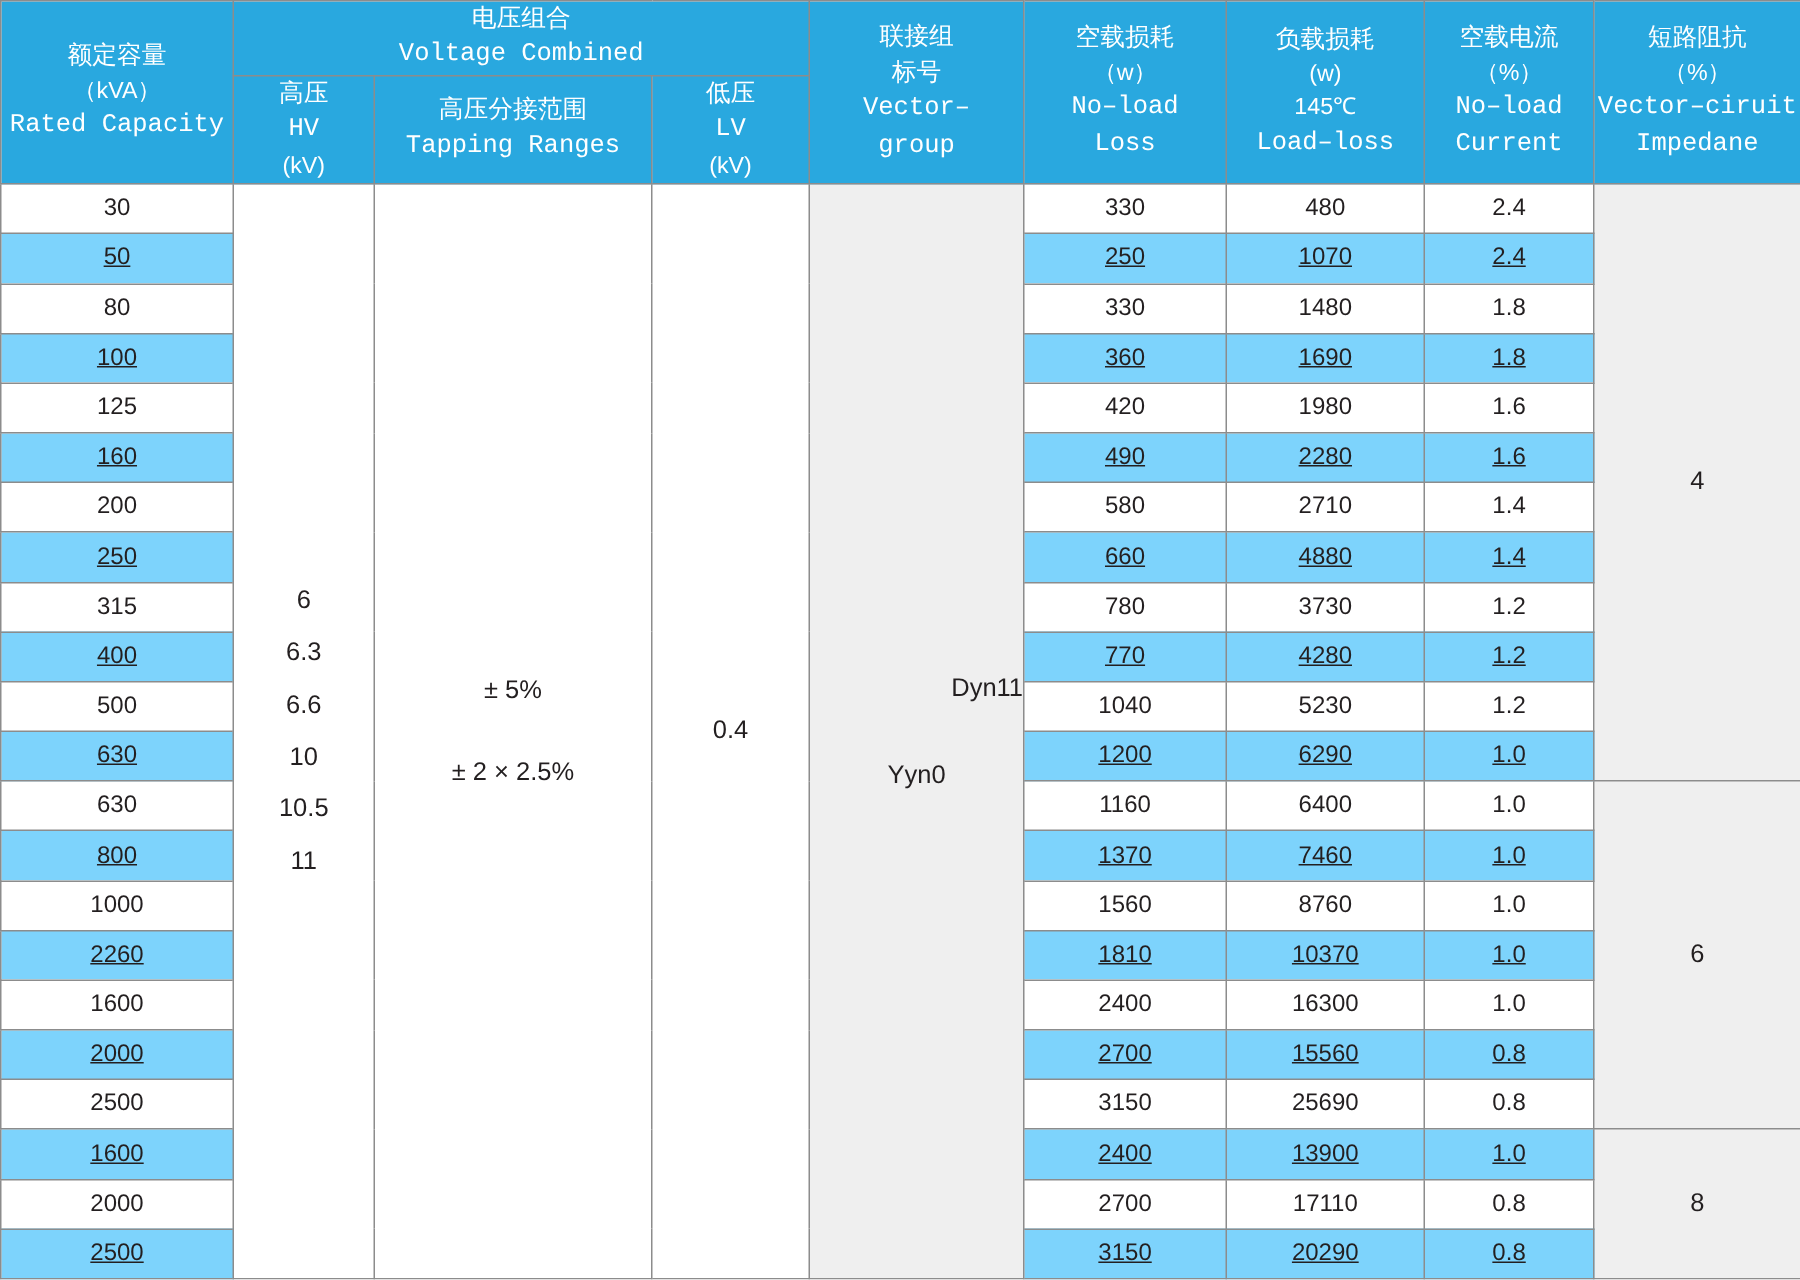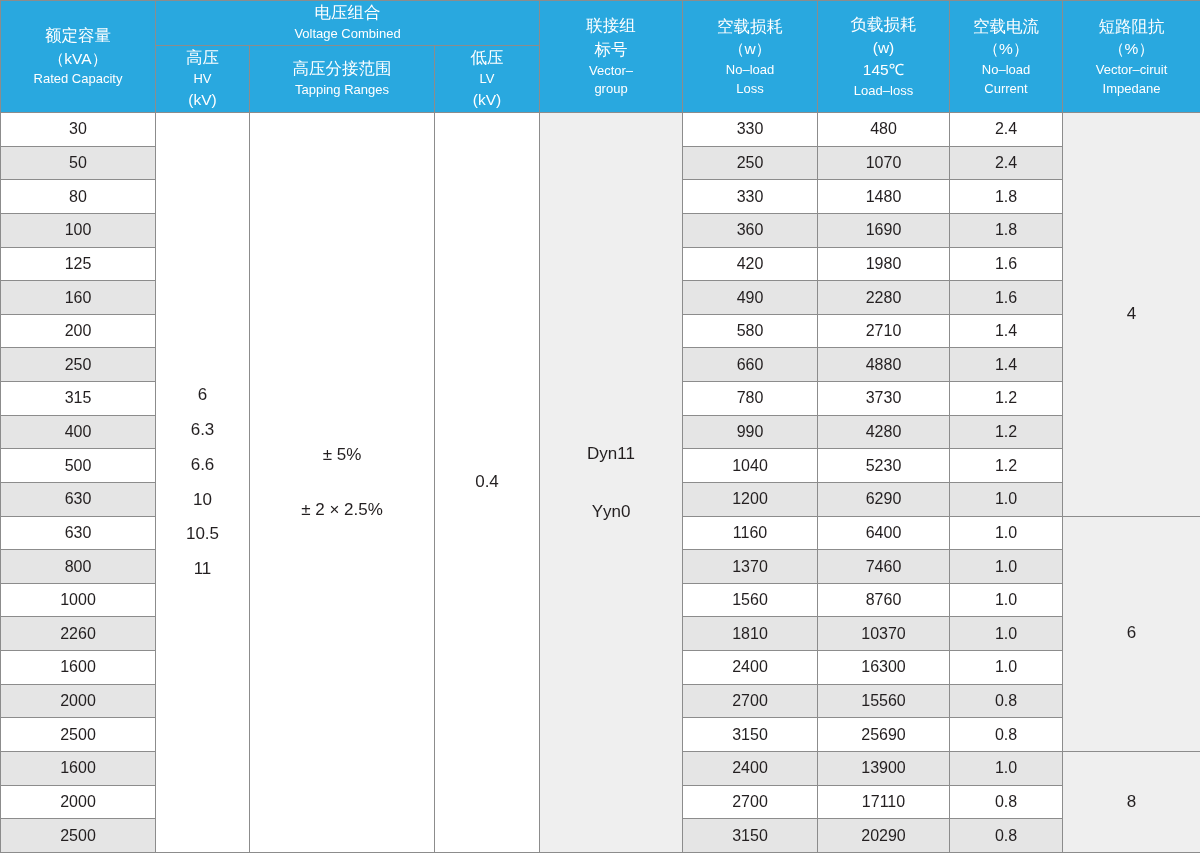--- a/index.html
+++ b/index.html
@@ -37,34 +37,36 @@
     color: #ffffff;
     font-size: 16px;
     line-height: 1.45;
   }
   .hdr .cn {
     display: block;
     font-size: 16.5px;
   }
   .hdr .en {
     display: block;
-    font-size: 13px;
+    font-size: 17px;
+    font-family: Liberation Mono, monospace;
   }
   .hdr .unit {
     display: block;
     font-size: 15.5px;
   }
   
   .cell {
     font-size: 16px;
     height: 32px;
     background: #ffffff;
   }
   .cell.alt {
-    background: #e5e5e5;
+    background: #7dd3fc;
+    text-decoration: underline;
   }
   .vcell {
     font-size: 17px;
     background: #ffffff;
     line-height: 2.05;
   }
   .vcell.grey {
     background: #efefef;
   }
   .vcell .ln {
@@ -165,21 +167,21 @@
             <span class="ln">10</span>
             <span class="ln">10.5</span>
             <span class="ln">11</span>
           </td>
           <td class="vcell" rowspan="22">
             <span class="ln" style="line-height: 3.2;">± 5%</span>
             <span class="ln" style="line-height: 3.2;">± 2 × 2.5%</span>
           </td>
           <td class="vcell" rowspan="22">0.4</td>
           <td class="vcell grey" rowspan="22">
-            <span class="ln" style="line-height: 3.4;">Dyn11</span>
+            <span class="ln" style="line-height: 3.4; text-align: right;">Dyn11</span>
             <span class="ln" style="line-height: 3.4;">Yyn0</span>
           </td>
           <td class="cell">330</td>
           <td class="cell">480</td>
           <td class="cell">2.4</td>
           <td class="vcell grey" rowspan="12">4</td>
         </tr>
         <tr>
           <td class="cell alt">50</td>
           <td class="cell alt">250</td>
@@ -223,21 +225,21 @@
           <td class="cell alt">1.4</td>
         </tr>
         <tr>
           <td class="cell">315</td>
           <td class="cell">780</td>
           <td class="cell">3730</td>
           <td class="cell">1.2</td>
         </tr>
         <tr>
           <td class="cell alt">400</td>
-          <td class="cell alt">990</td>
+          <td class="cell alt">770</td>
           <td class="cell alt">4280</td>
           <td class="cell alt">1.2</td>
         </tr>
         <tr>
           <td class="cell">500</td>
           <td class="cell">1040</td>
           <td class="cell">5230</td>
           <td class="cell">1.2</td>
         </tr>
         <tr>

